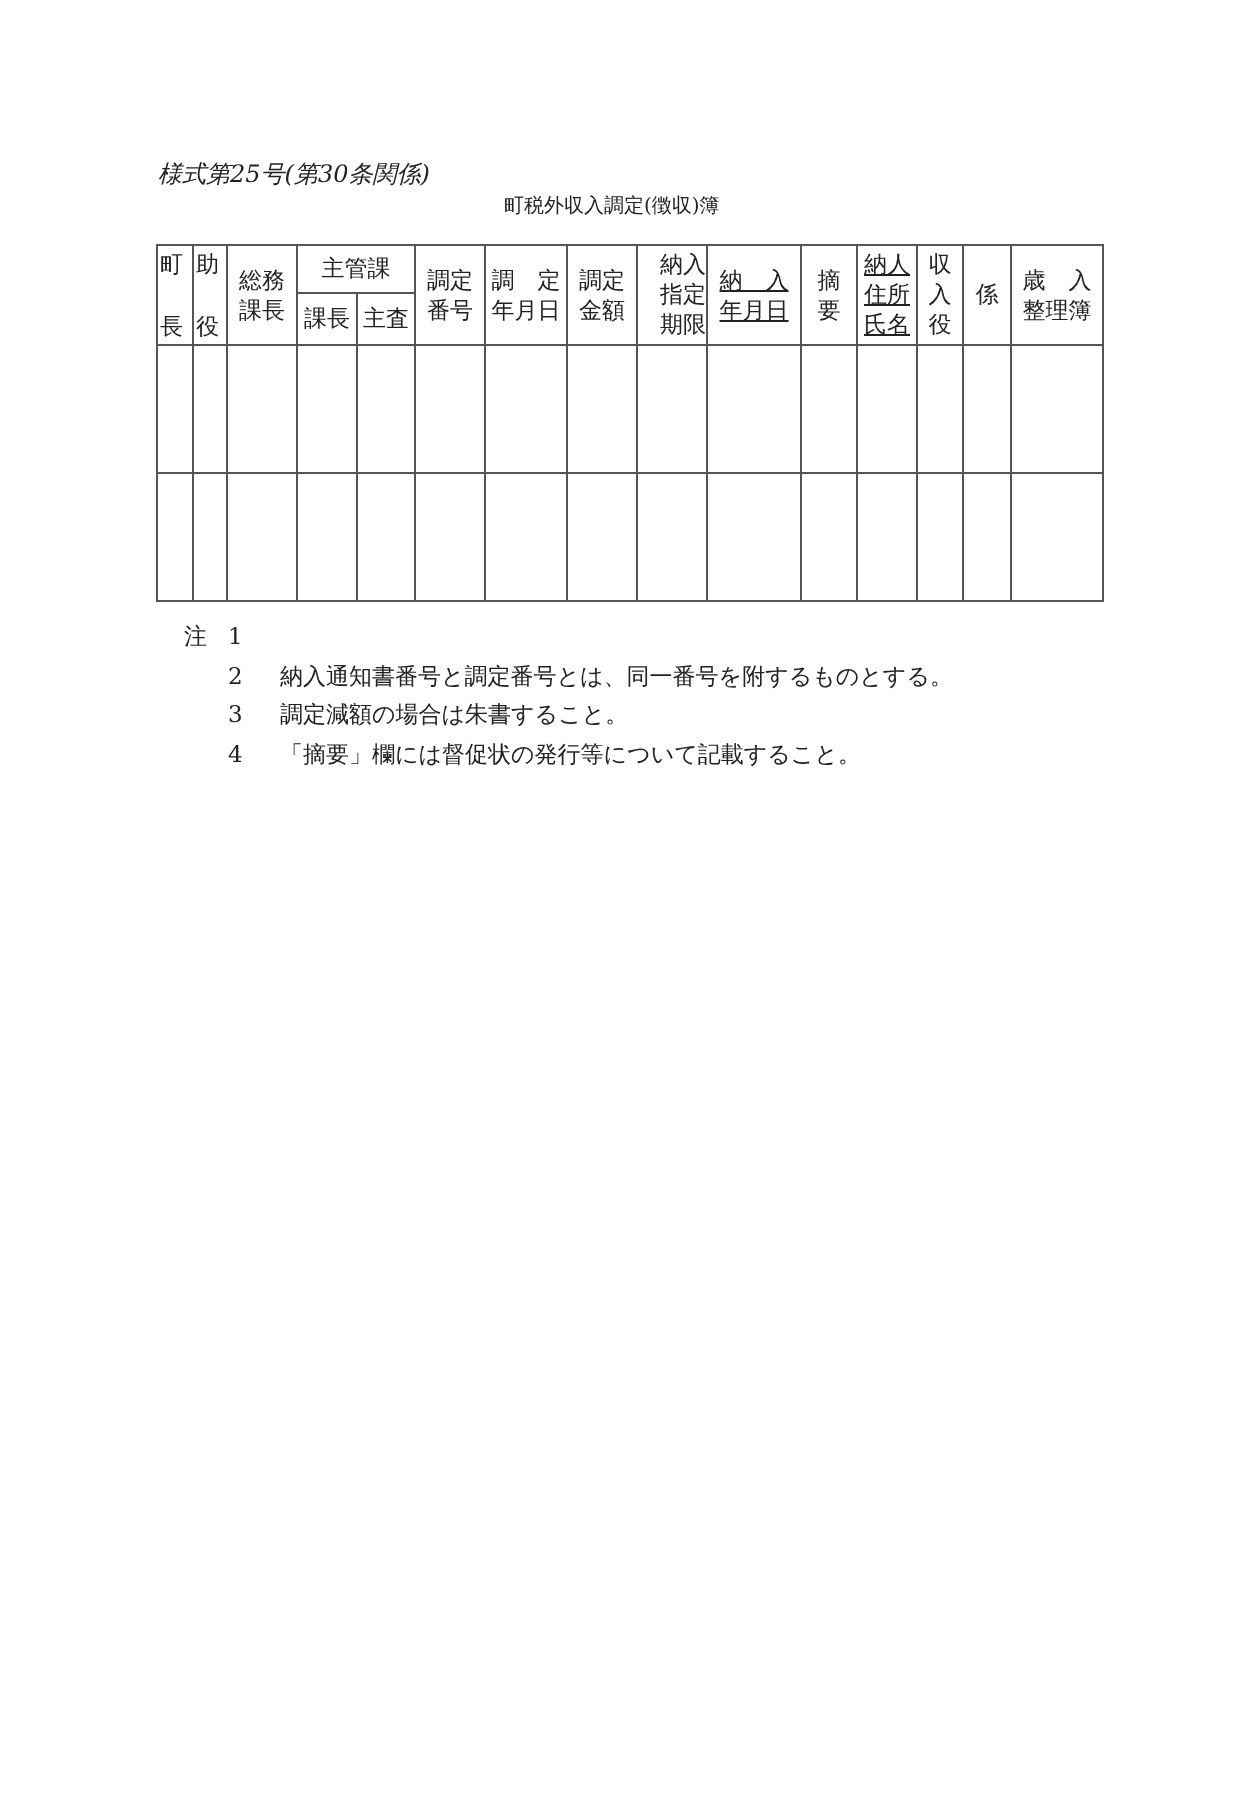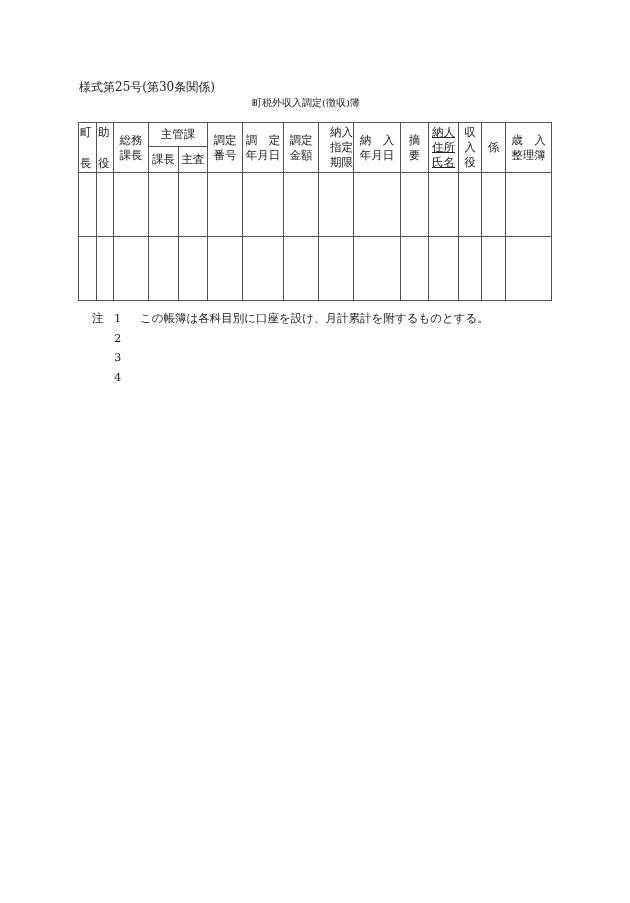--- a/index.html
+++ b/index.html
@@ -1,18 +1,18 @@
 <!DOCTYPE html>
 <html><head>
 <meta charset="utf-8">
 <style>
   html, body { margin: 0; padding: 0; background: #ffffff; }
   body { width: 630px; height: 903px; position: relative; overflow: hidden;
          font-family: "DejaVu Serif", "Liberation Serif", serif; color: #222; }
-  .form-label { position: absolute; left: 79px; top: 79px; font-size: 12px; letter-spacing: 0px; }
+  .form-label { position: absolute; left: 79px; top: 79px; font-size: 12px; letter-spacing: 0px; font-style: italic; }
   .doc-title { position: absolute; left: 252px; top: 96px; font-size: 10px; }
   .ledger { position: absolute; left: 78px; top: 122px; border-collapse: collapse;
             table-layout: fixed; width: 473px; }
   .ledger td { border: 1px solid #555; padding: 0; text-align: center; vertical-align: middle;
                font-size: 11.5px; line-height: 15px; }
   .ledger .h-top { height: 23px; text-align: center; }
   .ledger .h-bot { height: 25px; }
   .ledger .body-row td { height: 63px; }
   .vsplit { display: flex; flex-direction: column; justify-content: space-between; height: 46px; }
   .vsplit span { display: block; text-align: left; padding-left: 1px; }
@@ -64,21 +64,21 @@
     <td colspan="2" class="h-top">主管課</td>
     <td rowspan="2" class="ml" style="white-space: pre-line;">調定
 番号</td>
     <td rowspan="2" class="ml" style="white-space: pre-line;">調　定
 年月日</td>
     <td rowspan="2" class="ml" style="white-space: pre-line;">調定
 金額</td>
     <td rowspan="2" class="ml" style="white-space: pre-line; text-align: right;">納入
 指定
 期限</td>
-    <td rowspan="2" class="ml" style="white-space: pre-line;">納　入
+    <td rowspan="2" class="ml" style="white-space: pre-line; text-decoration: underline;">納　入
 年月日</td>
     <td rowspan="2" class="ml" style="white-space: pre-line;">摘
 要</td>
     <td rowspan="2" class="ml" style="white-space: pre-line; text-decoration: underline;">納人
 住所
 氏名</td>
     <td rowspan="2" class="ml" style="white-space: pre-line;">収
 入
 役</td>
     <td rowspan="2">係</td>
@@ -123,27 +123,29 @@
     <td></td>
     <td></td>
   </tr>
 </tbody>
   </table>
 
 <div class="notes">
   <div class="note-line">
     <span class="note-head">注</span>
     <span class="note-num">1</span>
-    <span>この帳簿は各科目別に口座を設け、月計累計を附するものとする。</span>
   </div>
   <div class="note-line">
     <span class="note-head"></span>
     <span class="note-num">2</span>
+    <span>納入通知書番号と調定番号とは、同一番号を附するものとする。</span>
   </div>
   <div class="note-line">
     <span class="note-head"></span>
     <span class="note-num">3</span>
+    <span>調定減額の場合は朱書すること。</span>
   </div>
   <div class="note-line">
     <span class="note-head"></span>
     <span class="note-num">4</span>
+    <span>「摘要」欄には督促状の発行等について記載すること。</span>
   </div>
 </div>
 
 </body></html>

